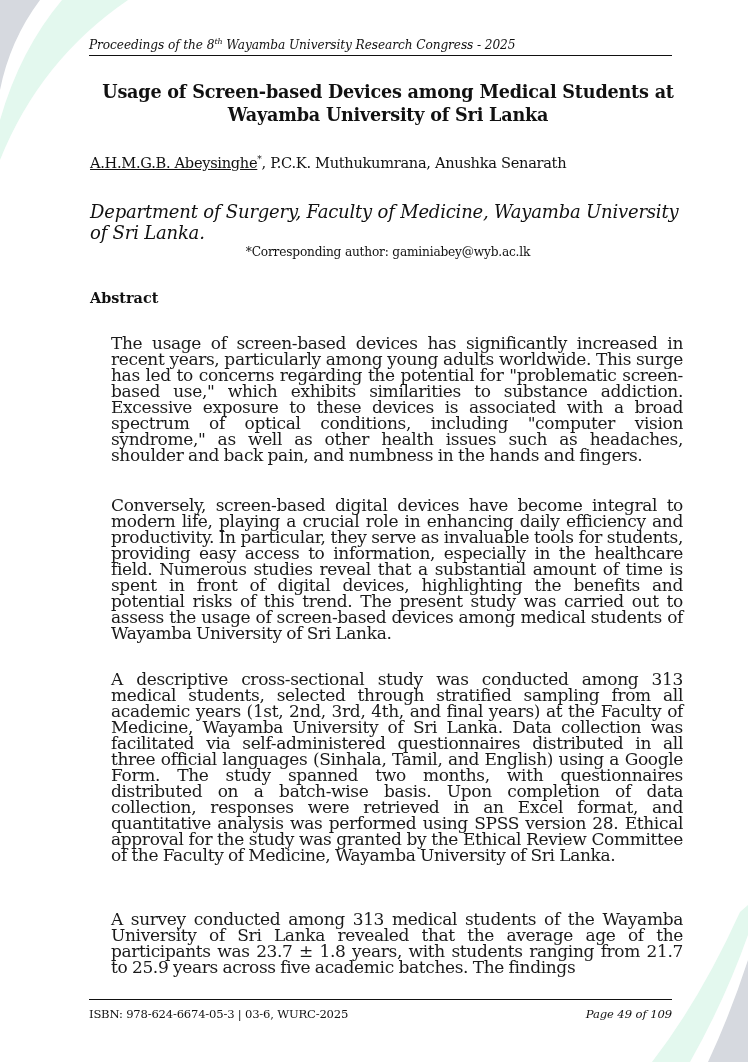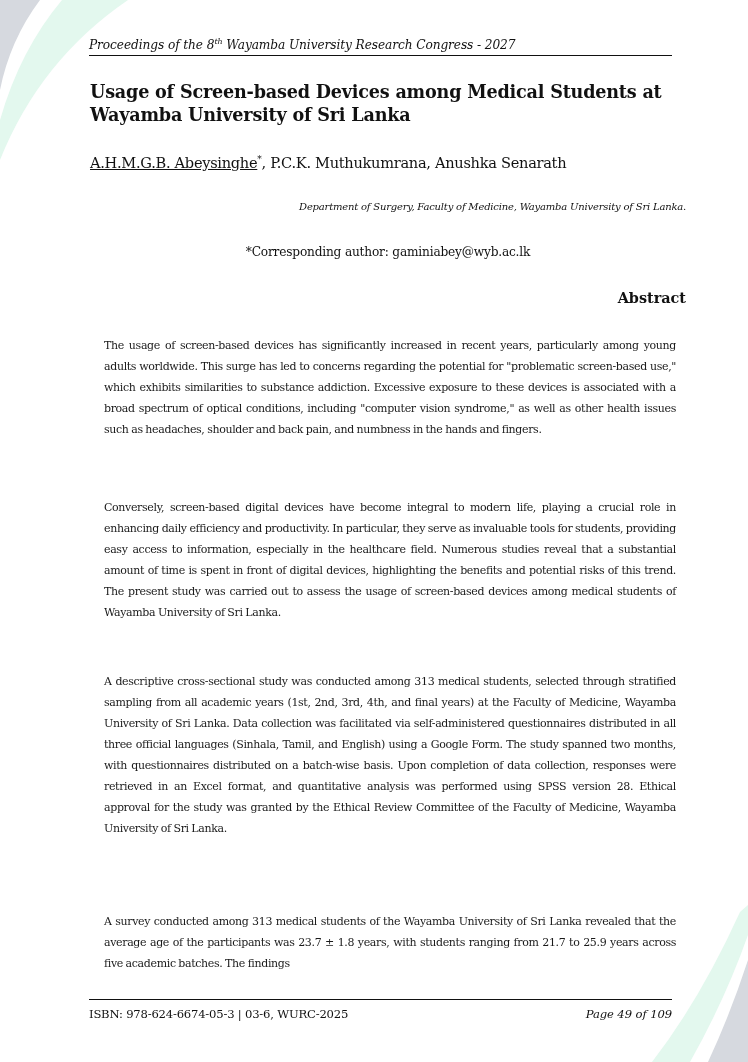--- a/index.html
+++ b/index.html
@@ -39,20 +39,21 @@
     .page-header sup {
       font-size: 8px;
       line-height: 0;
       margin-top: 36px;
     }
     .title {
       position: absolute;
       left: 90px;
       top: 80px;
       width: 596px;
+      text-align: center;
       font-family: "DejaVu Serif", serif;
       font-weight: bold;
       font-size: 17.6px;
       line-height: 23px;
       color: #111;
       letter-spacing: -0.2px;
     }
     .authors {
       position: absolute;
       left: 90px;
@@ -69,53 +70,53 @@
     }
     .authors sup {
       font-size: 9px;
       line-height: 0;
     }
     .affiliation {
       position: absolute;
       left: 90px;
       top: 201px;
       width: 596px;
-      text-align: right;
+      text-align: left;
       font-style: italic;
-      font-size: 10px;
+      font-size: 18px;
       color: #111;
       letter-spacing: -0.2px;
     }
     .corresponding {
       position: absolute;
       left: 90px;
       top: 245px;
       width: 596px;
       text-align: center;
       font-size: 12.2px;
       color: #111;
       letter-spacing: -0.2px;
     }
     .abstract-heading {
       position: absolute;
       left: 90px;
       top: 289px;
       width: 596px;
-      text-align: right;
+      text-align: left;
       font-weight: bold;
       font-size: 14.4px;
       color: #111;
     }
     .body-text {
       position: absolute;
-      left: 104px;
+      left: 111px;
       width: 572px;
       font-family: "DejaVu Serif", serif;
-      font-size: 11px;
-      line-height: 21px;
+      font-size: 17px;
+      line-height: 16px;
       text-align: justify;
       color: #1a1a1a;
       letter-spacing: -0.35px;
       word-spacing: -0.5px;
       margin: 0;
     }
     .p1 { top: 335px; }
     .p2 { top: 497px; }
     .p3 { top: 671px; }
     .p4 { top: 911px; }
@@ -151,21 +152,21 @@
 <svg class="decor" viewBox="0 0 748 1062" xmlns="http://www.w3.org/2000/svg">
 
   <path d="M0 0 L40 0 Q10 40 0 90 Z" fill="#d6d9df"></path>
   <path d="M62 0 L128 0 Q40 60 0 160 L0 120 Q20 50 62 0 Z" fill="#e3f8ee"></path>
 
   <path d="M740 912 Q700 1000 652 1062 L690 1062 Q725 1000 748 935 L748 905 Z" fill="#e3f8ee"></path>
   <path d="M748 960 Q730 1015 708 1062 L748 1062 Z" fill="#d6d9df"></path>
 </svg>
 
 <div class="page-header">
-  <span>Proceedings of the 8</span><sup>th</sup><span> Wayamba University Research Congress - 2027</span>
+  <span>Proceedings of the 8</span><sup>th</sup><span> Wayamba University Research Congress - 2025</span>
 </div>
 
 <div class="title">Usage of Screen-based Devices among Medical Students at Wayamba University of Sri Lanka</div>
 
 <div class="authors">
   <span class="primary">A.H.M.G.B. Abeysinghe</span><sup>*</sup><span>, P.C.K. Muthukumrana, Anushka Senarath</span>
 </div>
 
 <div class="affiliation">Department of Surgery, Faculty of Medicine, Wayamba University of Sri Lanka.</div>
 

